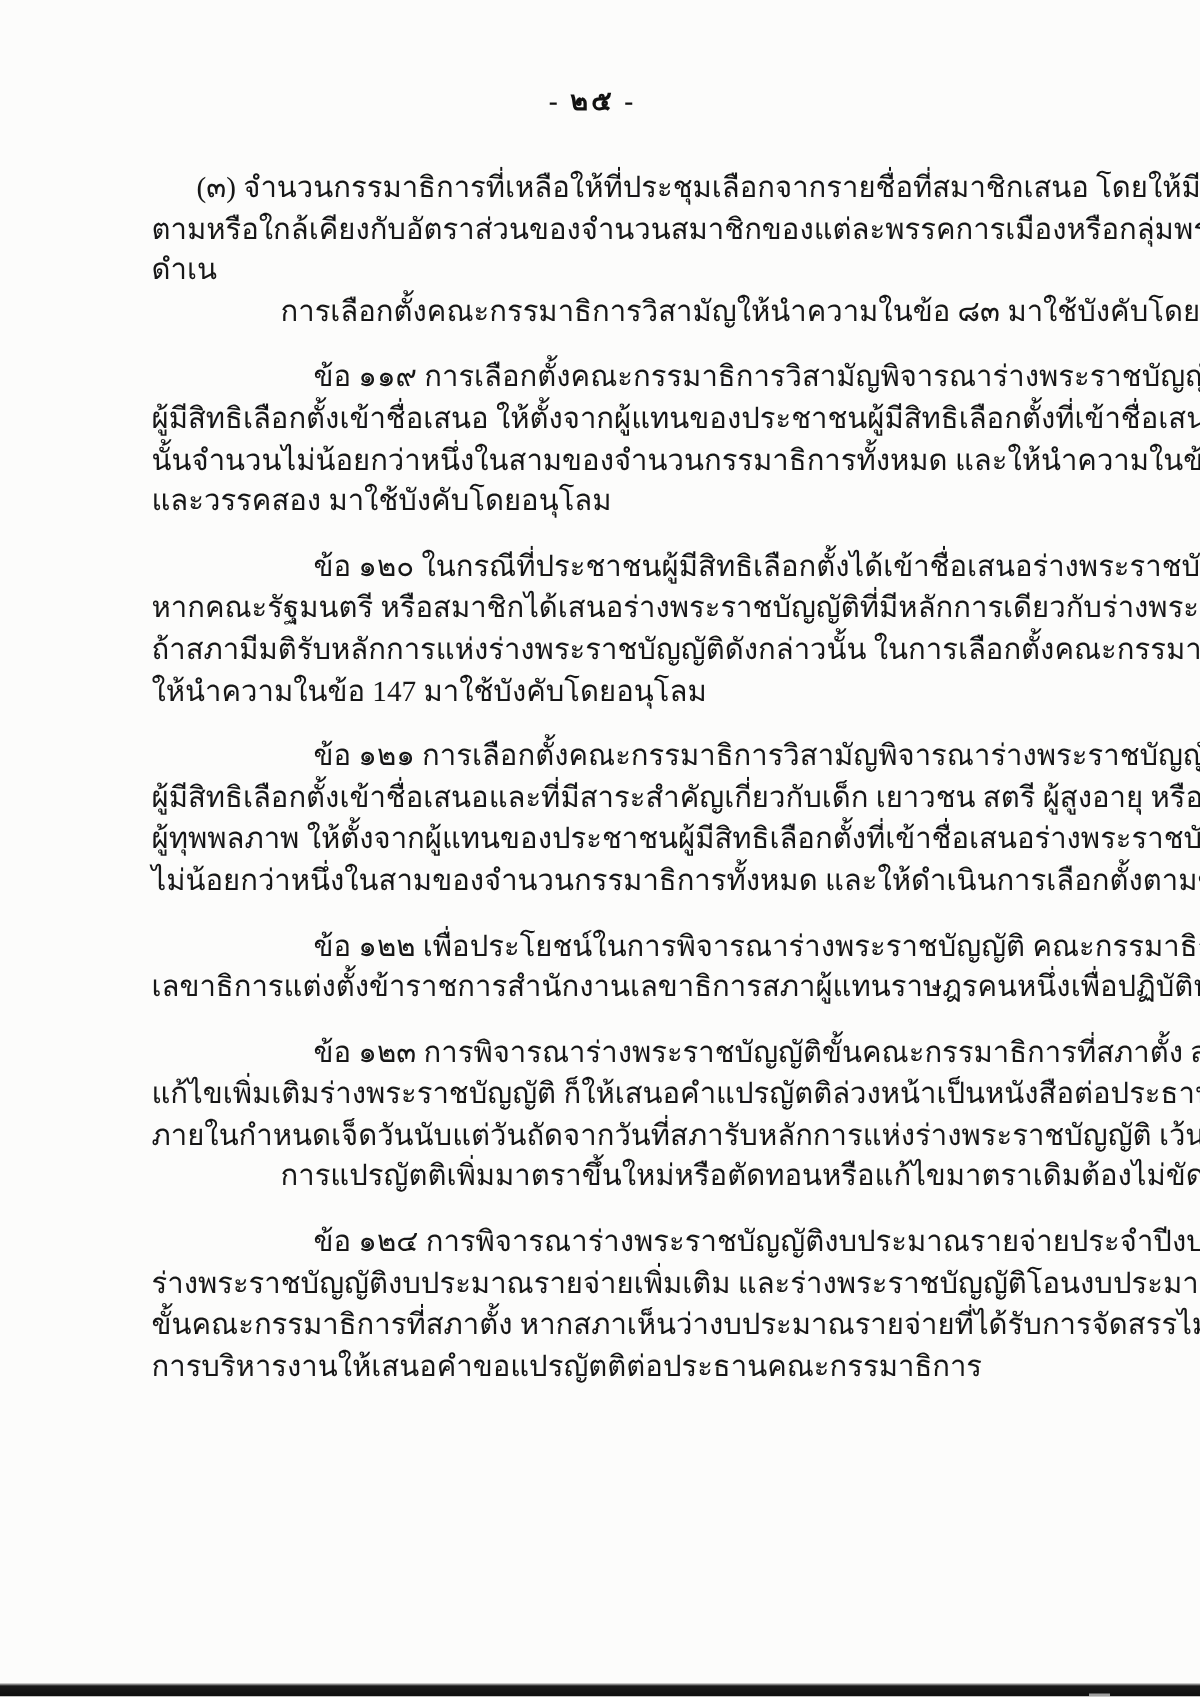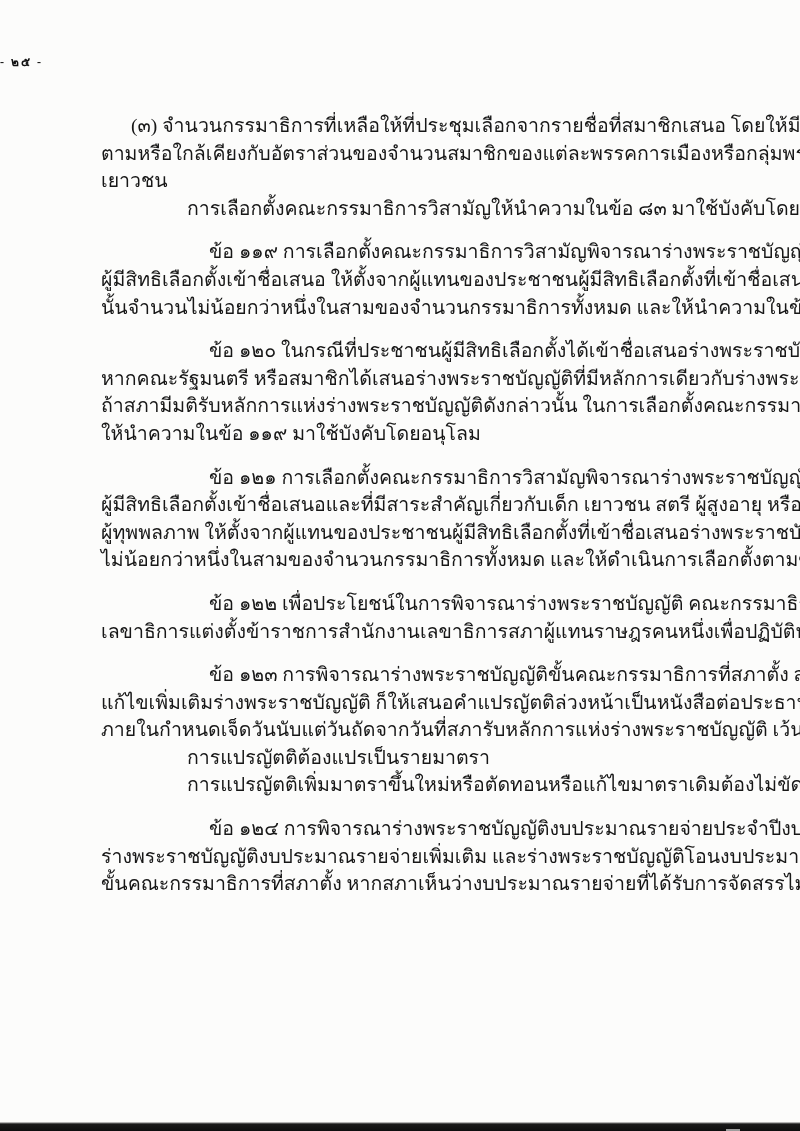--- a/index.html
+++ b/index.html
@@ -13,22 +13,22 @@
     overflow: hidden;
     background: #fcfcfb;
     color: #171717;
     font-family: "Liberation Serif", "DejaVu Serif", serif;
   }
   .page-number {
     position: absolute;
     top: 52px;
     left: 0;
     width: 790px;
-    text-align: left;
-    font-size: 12px;
+    text-align: center;
+    font-size: 18px;
     font-weight: bold;
     letter-spacing: 2px;
     color: #111;
   }
   .document-body {
     position: absolute;
     top: 112px;
     left: 101px;
     width: 670px;
     font-size: 19.5px;
@@ -64,53 +64,54 @@
 </style>
 </head>
 <body>
 
 <div class="page-number">- ๒๕ -</div>
 
 <div class="document-body">
     <div class="para">
       <div class="line ind-s">(๓) จำนวนกรรมาธิการที่เหลือให้ที่ประชุมเลือกจากรายชื่อที่สมาชิกเสนอ โดยให้มีจำนวน</div>
       <div class="line ind-n">ตามหรือใกล้เคียงกับอัตราส่วนของจำนวนสมาชิกของแต่ละพรรคการเมืองหรือกลุ่มพรรคการเมืองที่มีอยู่</div>
-      <div class="line ind-n">เยาวชน</div>
+      <div class="line ind-n">ดำเน</div>
       <div class="line ind-m">การเลือกตั้งคณะกรรมาธิการวิสามัญให้นำความในข้อ ๘๓ มาใช้บังคับโดยอนุโลม</div>
     </div>
     <div class="para">
       <div class="line ind-l">ข้อ ๑๑๙  การเลือกตั้งคณะกรรมาธิการวิสามัญพิจารณาร่างพระราชบัญญัติที่ประชาชน</div>
       <div class="line ind-n">ผู้มีสิทธิเลือกตั้งเข้าชื่อเสนอ ให้ตั้งจากผู้แทนของประชาชนผู้มีสิทธิเลือกตั้งที่เข้าชื่อเสนอร่างพระราชบัญญัติ</div>
       <div class="line ind-n">นั้นจำนวนไม่น้อยกว่าหนึ่งในสามของจำนวนกรรมาธิการทั้งหมด และให้นำความในข้อ ๑๑๘ (๒) (๓)</div>
+      <div class="line ind-n">และวรรคสอง มาใช้บังคับโดยอนุโลม</div>
     </div>
     <div class="para">
       <div class="line ind-l">ข้อ ๑๒๐  ในกรณีที่ประชาชนผู้มีสิทธิเลือกตั้งได้เข้าชื่อเสนอร่างพระราชบัญญัติต่อสภาแล้ว</div>
       <div class="line ind-n">หากคณะรัฐมนตรี หรือสมาชิกได้เสนอร่างพระราชบัญญัติที่มีหลักการเดียวกับร่างพระราชบัญญัตินั้นอีก</div>
       <div class="line ind-n">ถ้าสภามีมติรับหลักการแห่งร่างพระราชบัญญัติดังกล่าวนั้น ในการเลือกตั้งคณะกรรมาธิการวิสามัญ</div>
-      <div class="line ind-n">ให้นำความในข้อ ๑๑๙ มาใช้บังคับโดยอนุโลม</div>
+      <div class="line ind-n">ให้นำความในข้อ 147 มาใช้บังคับโดยอนุโลม</div>
     </div>
     <div class="para">
       <div class="line ind-l">ข้อ ๑๒๑  การเลือกตั้งคณะกรรมาธิการวิสามัญพิจารณาร่างพระราชบัญญัติที่ประชาชน</div>
       <div class="line ind-n">ผู้มีสิทธิเลือกตั้งเข้าชื่อเสนอและที่มีสาระสำคัญเกี่ยวกับเด็ก เยาวชน สตรี ผู้สูงอายุ หรือผู้พิการ หรือ</div>
       <div class="line ind-n">ผู้ทุพพลภาพ ให้ตั้งจากผู้แทนของประชาชนผู้มีสิทธิเลือกตั้งที่เข้าชื่อเสนอร่างพระราชบัญญัตินั้น จำนวน</div>
       <div class="line ind-n">ไม่น้อยกว่าหนึ่งในสามของจำนวนกรรมาธิการทั้งหมด และให้ดำเนินการเลือกตั้งตามข้อ ๑๑๘ ต่อไป</div>
     </div>
     <div class="para">
       <div class="line ind-l">ข้อ ๑๒๒  เพื่อประโยชน์ในการพิจารณาร่างพระราชบัญญัติ คณะกรรมาธิการอาจขอให้</div>
       <div class="line ind-n">เลขาธิการแต่งตั้งข้าราชการสำนักงานเลขาธิการสภาผู้แทนราษฎรคนหนึ่งเพื่อปฏิบัติหน้าที่เป็น</div>
     </div>
     <div class="para">
       <div class="line ind-l">ข้อ ๑๒๓  การพิจารณาร่างพระราชบัญญัติขั้นคณะกรรมาธิการที่สภาตั้ง สมาชิกผู้ใดเห็นควร</div>
       <div class="line ind-n">แก้ไขเพิ่มเติมร่างพระราชบัญญัติ ก็ให้เสนอคำแปรญัตติล่วงหน้าเป็นหนังสือต่อประธานคณะกรรมาธิการ</div>
       <div class="line ind-n">ภายในกำหนดเจ็ดวันนับแต่วันถัดจากวันที่สภารับหลักการแห่งร่างพระราชบัญญัติ เว้นแต่สภาจะได้</div>
-      <div class="line ind-m">การแปรญัตติต้องแปรเป็นรายมาตรา</div>
       <div class="line ind-m">การแปรญัตติเพิ่มมาตราขึ้นใหม่หรือตัดทอนหรือแก้ไขมาตราเดิมต้องไม่ขัดกับหลักการ</div>
     </div>
     <div class="para">
       <div class="line ind-l">ข้อ ๑๒๔  การพิจารณาร่างพระราชบัญญัติงบประมาณรายจ่ายประจำปีงบประมาณ</div>
       <div class="line ind-n">ร่างพระราชบัญญัติงบประมาณรายจ่ายเพิ่มเติม และร่างพระราชบัญญัติโอนงบประมาณรายจ่าย</div>
       <div class="line ind-n">ขั้นคณะกรรมาธิการที่สภาตั้ง หากสภาเห็นว่างบประมาณรายจ่ายที่ได้รับการจัดสรรไม่เพียงพอกับ</div>
+      <div class="line ind-n">การบริหารงานให้เสนอคำขอแปรญัตติต่อประธานคณะกรรมาธิการ</div>
     </div>
   </div>
 
 <div class="scan-bar">
   <div class="scan-bar-notch"></div>
 </div>
 
 </body></html>

